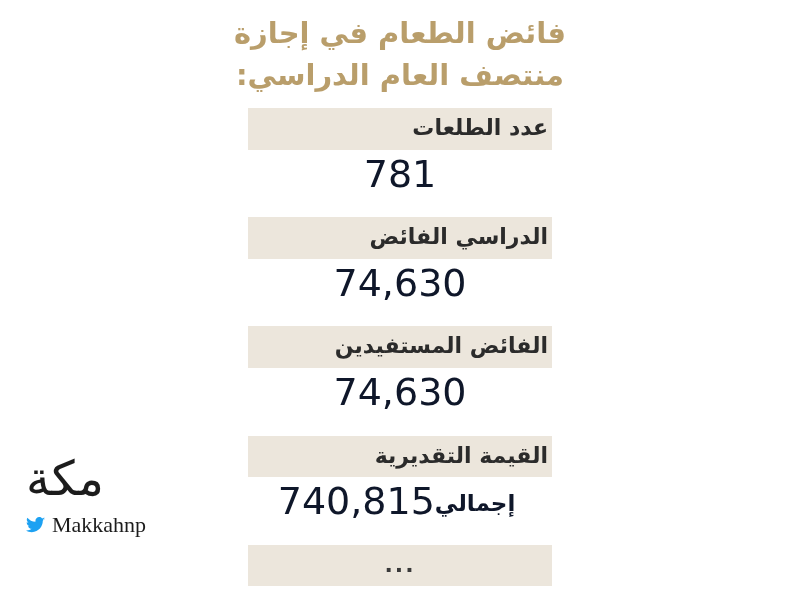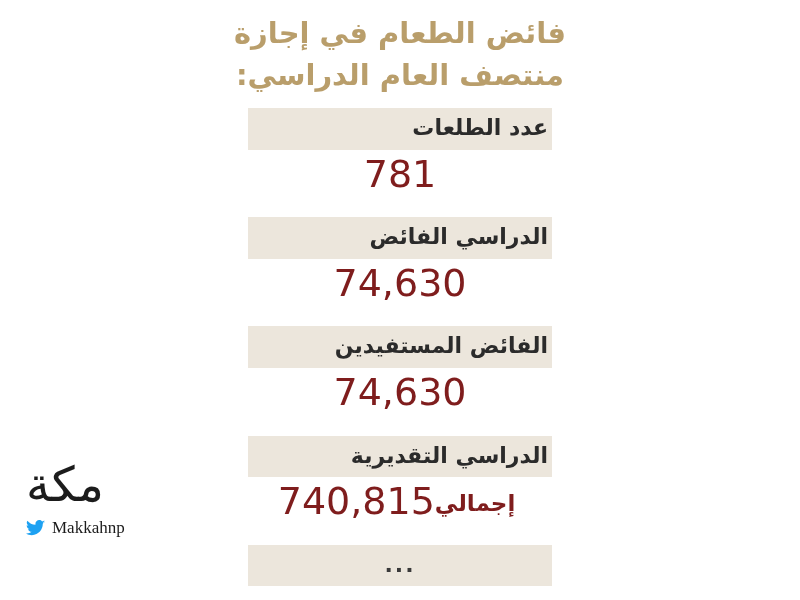--- a/index.html
+++ b/index.html
@@ -64,21 +64,21 @@
     color: #2b2b2b;
     font-size: 22px;
     font-weight: bold;
     text-align: right;
     padding: 6px 4px 8px 4px;
     direction: rtl;
     line-height: 1.25;
   }
 
   .stat-value {
-    color: #7f1d1d;
+    color: #0f172a;
     font-size: 38px;
     font-weight: normal;
     text-align: center;
     direction: ltr;
     padding: 3px 0 6px 0;
     line-height: 1.15;
     white-space: nowrap;
   }
   .stat-value .unit {
     font-size: 23px;
@@ -128,21 +128,21 @@
     direction: ltr;
     margin-top: 10px;
   }
   .twitter-icon {
     width: 19px;
     height: 16px;
     display: inline-block;
     flex: 0 0 auto;
   }
   .brand-handle-text {
-    font-size: 17px;
+    font-size: 22px;
     color: #1c1c1c;
     font-family: "Liberation Serif", serif;
     font-weight: normal;
   }
 </style>
 </head>
 <body>
 
 <div class="infographic">
 
@@ -171,21 +171,21 @@
 
     <div class="stat-block">
       <div class="stat-label">الفائض المستفيدين</div>
       <div class="stat-value">
         <span>74,630</span>
       </div>
     </div>
     <div class="stat-gap"></div>
 
     <div class="stat-block">
-      <div class="stat-label">الدراسي التقديرية</div>
+      <div class="stat-label">القيمة التقديرية</div>
       <div class="stat-value">
         <span class="unit">إجمالي</span><span>740,815</span>
       </div>
     </div>
     <div class="stat-gap"></div>
 
     <div class="ellipsis-bar">...</div>
 
   </div>
 

